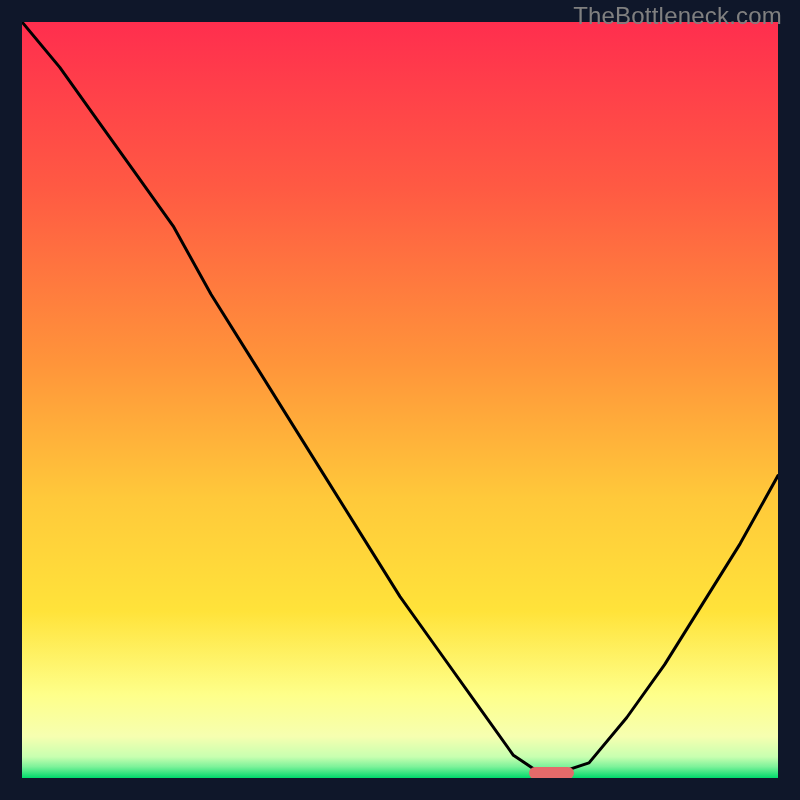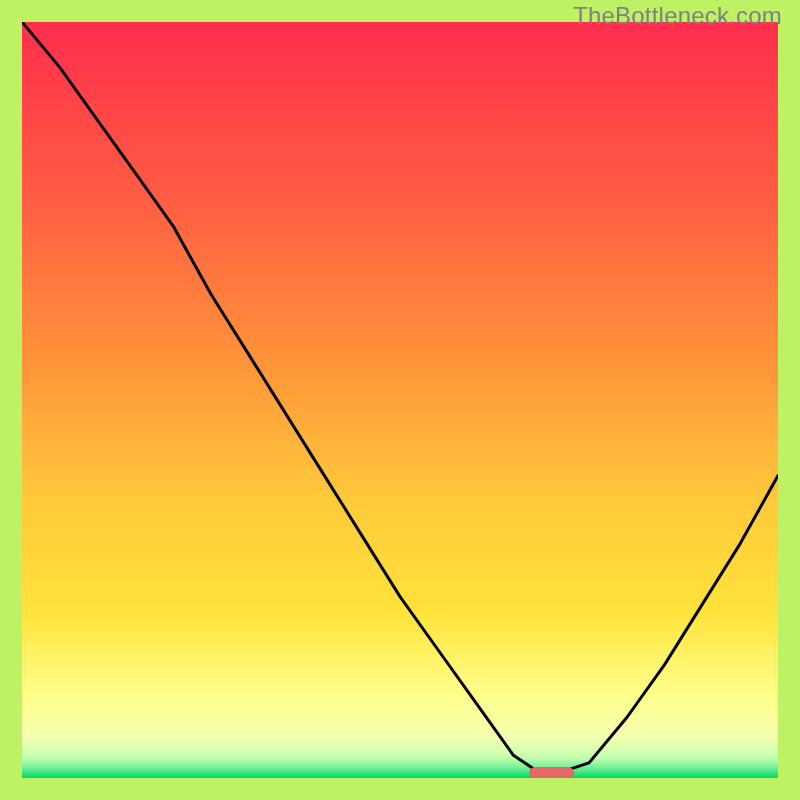--- a/index.html
+++ b/index.html
@@ -7,21 +7,21 @@
     padding: 0;
     width: 800px;
     height: 800px;
     background: #000;
     font-family: Arial, Helvetica, sans-serif;
   }
   .frame {
     position: relative;
     width: 800px;
     height: 800px;
-    background: #bef264;
+    background: #0f172a;
   }
   .plot-area {
     position: absolute;
     left: 22px;
     top: 22px;
     width: 756px;
     height: 756px;
     overflow: hidden;
   }
   .gradient-bg {

